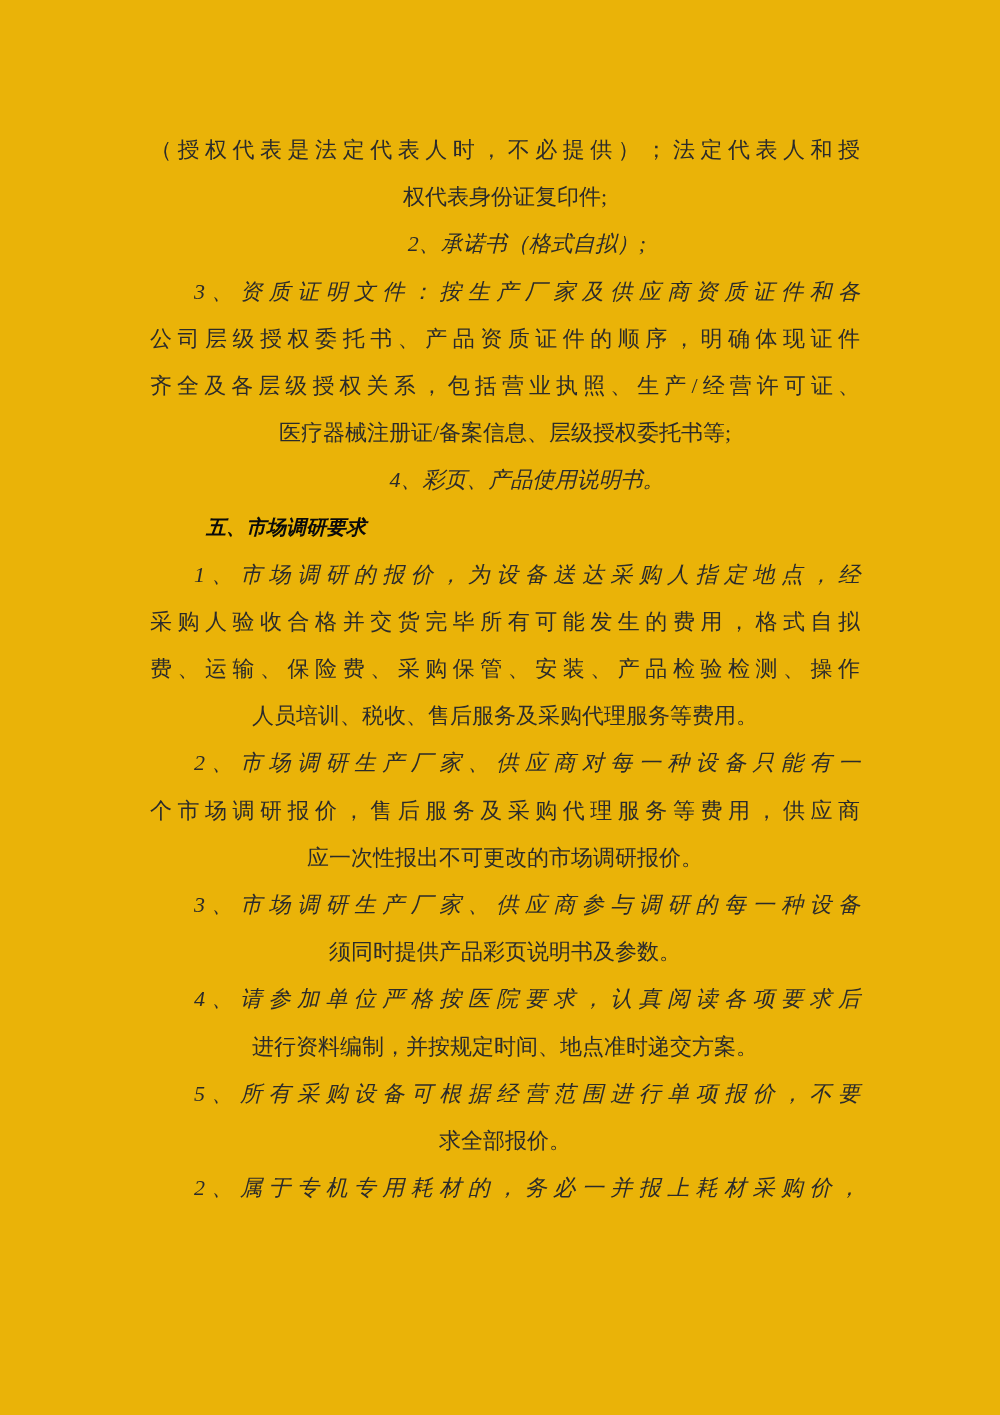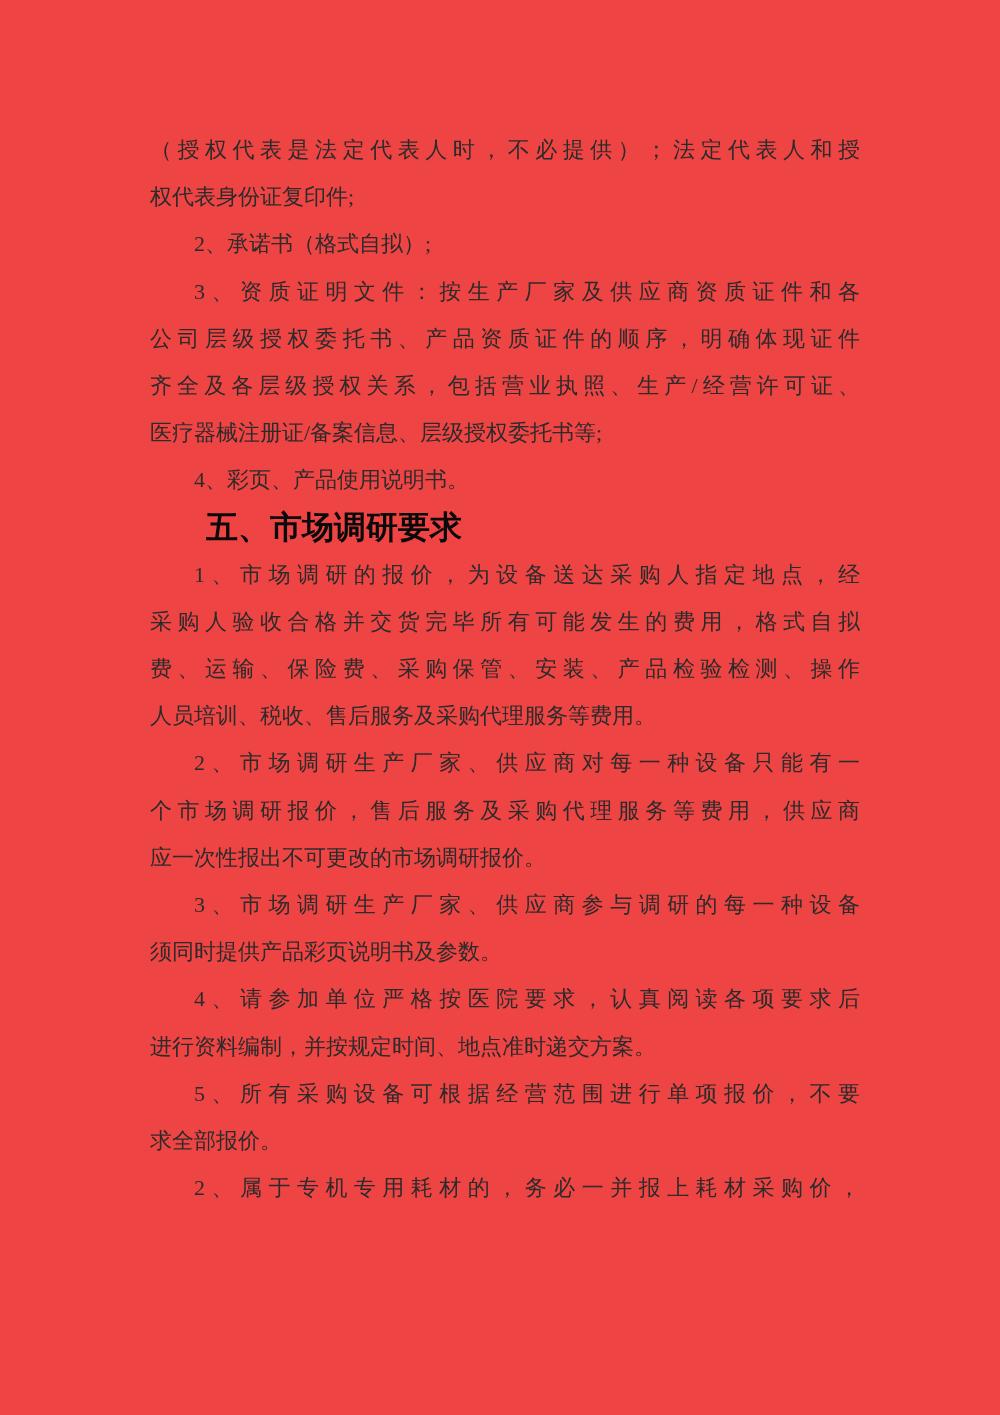--- a/index.html
+++ b/index.html
@@ -7,50 +7,51 @@
   body {
     width: 1000px;
     height: 1415px;
     font-family: "Liberation Serif", serif;
     position: relative;
   }
   .page {
     position: relative;
     width: 1000px;
     height: 1415px;
-    background: #ef4444;
+    background: #eab308;
     overflow: hidden;
   }
   .doc {
     position: absolute;
     left: 150px;
     top: 126px;
     width: 710px;
     color: #2b2b2b;
     font-size: 22px;
   }
   .line {
     height: 47.2px;
     line-height: 47.2px;
     white-space: normal;
-    text-align: left;
+    text-align: center;
     letter-spacing: 0;
   }
   .line.justify {
     text-align: justify;
     text-align-last: justify;
     text-justify: inter-character;
   }
   .line.indent {
     text-indent: 44px;
+    font-style: italic;
   }
   .line.heading {
     font-family: "Liberation Sans", sans-serif;
     font-weight: bold;
-    font-size: 32px;
+    font-size: 20px;
     color: #0a0a0a;
     text-indent: 56px;
     text-align: left;
     text-align-last: left;
   }
 </style>
 </head>
 <body>
 
 <div class="page">

